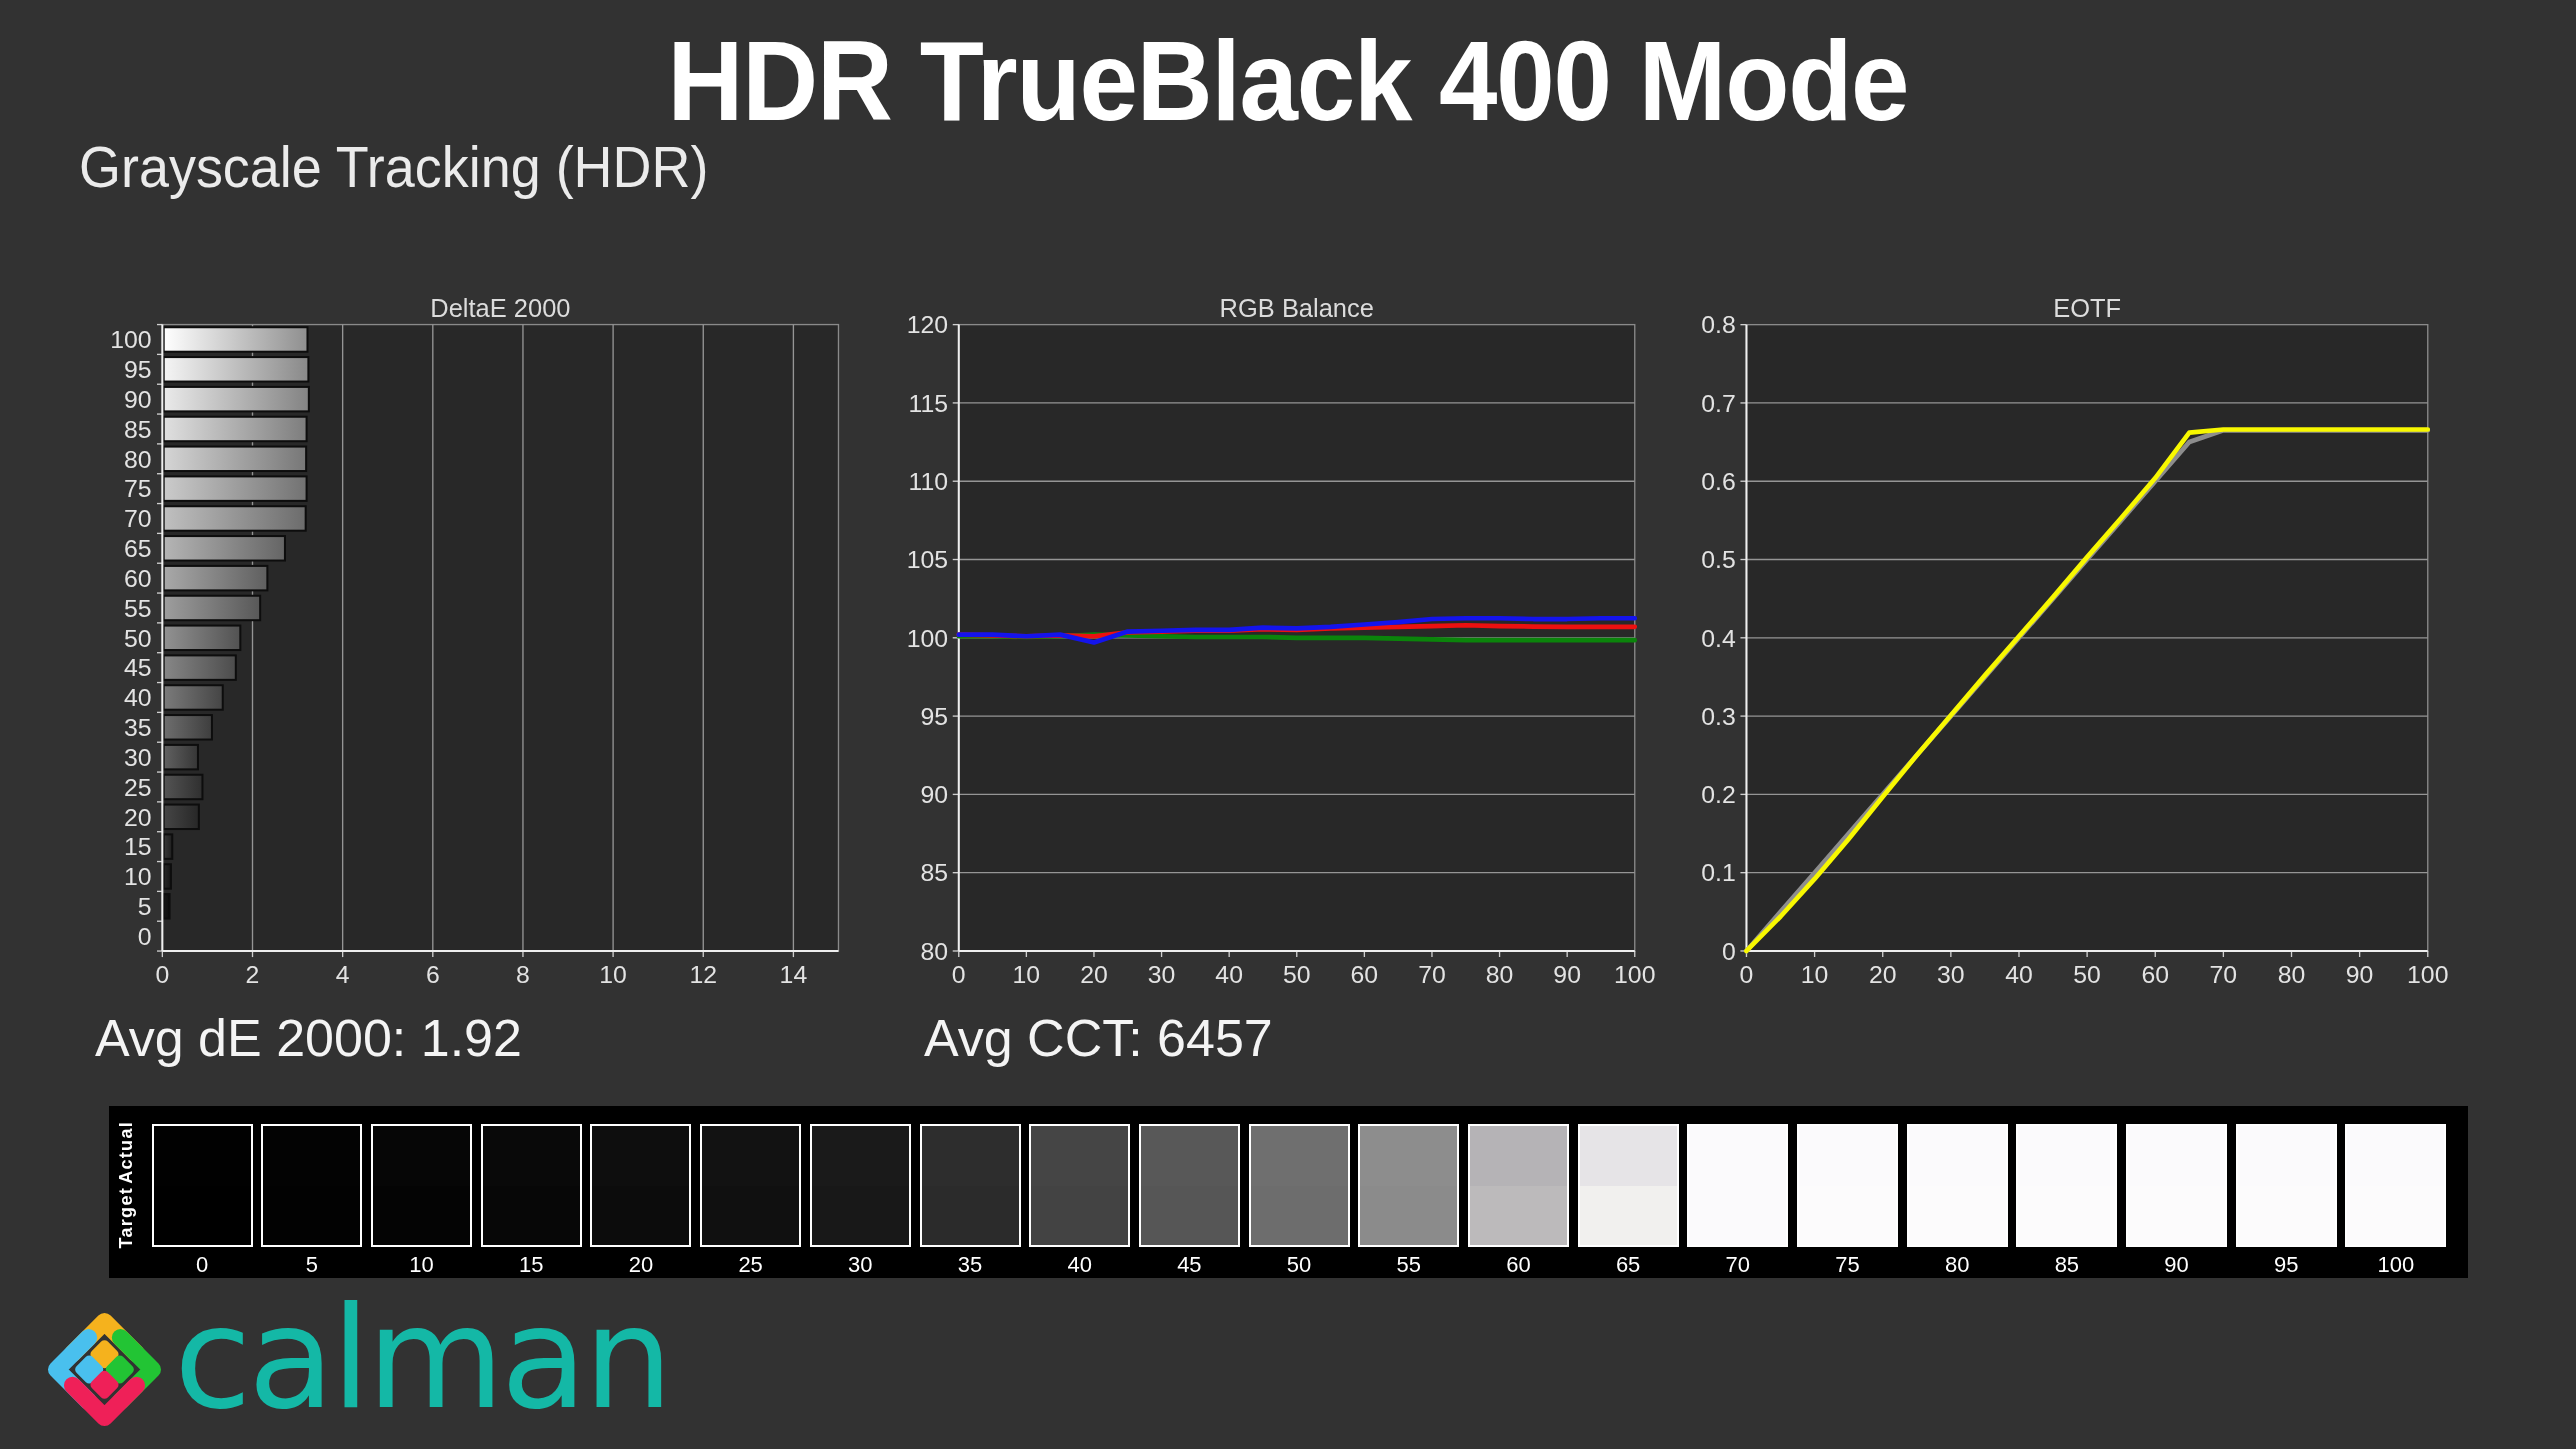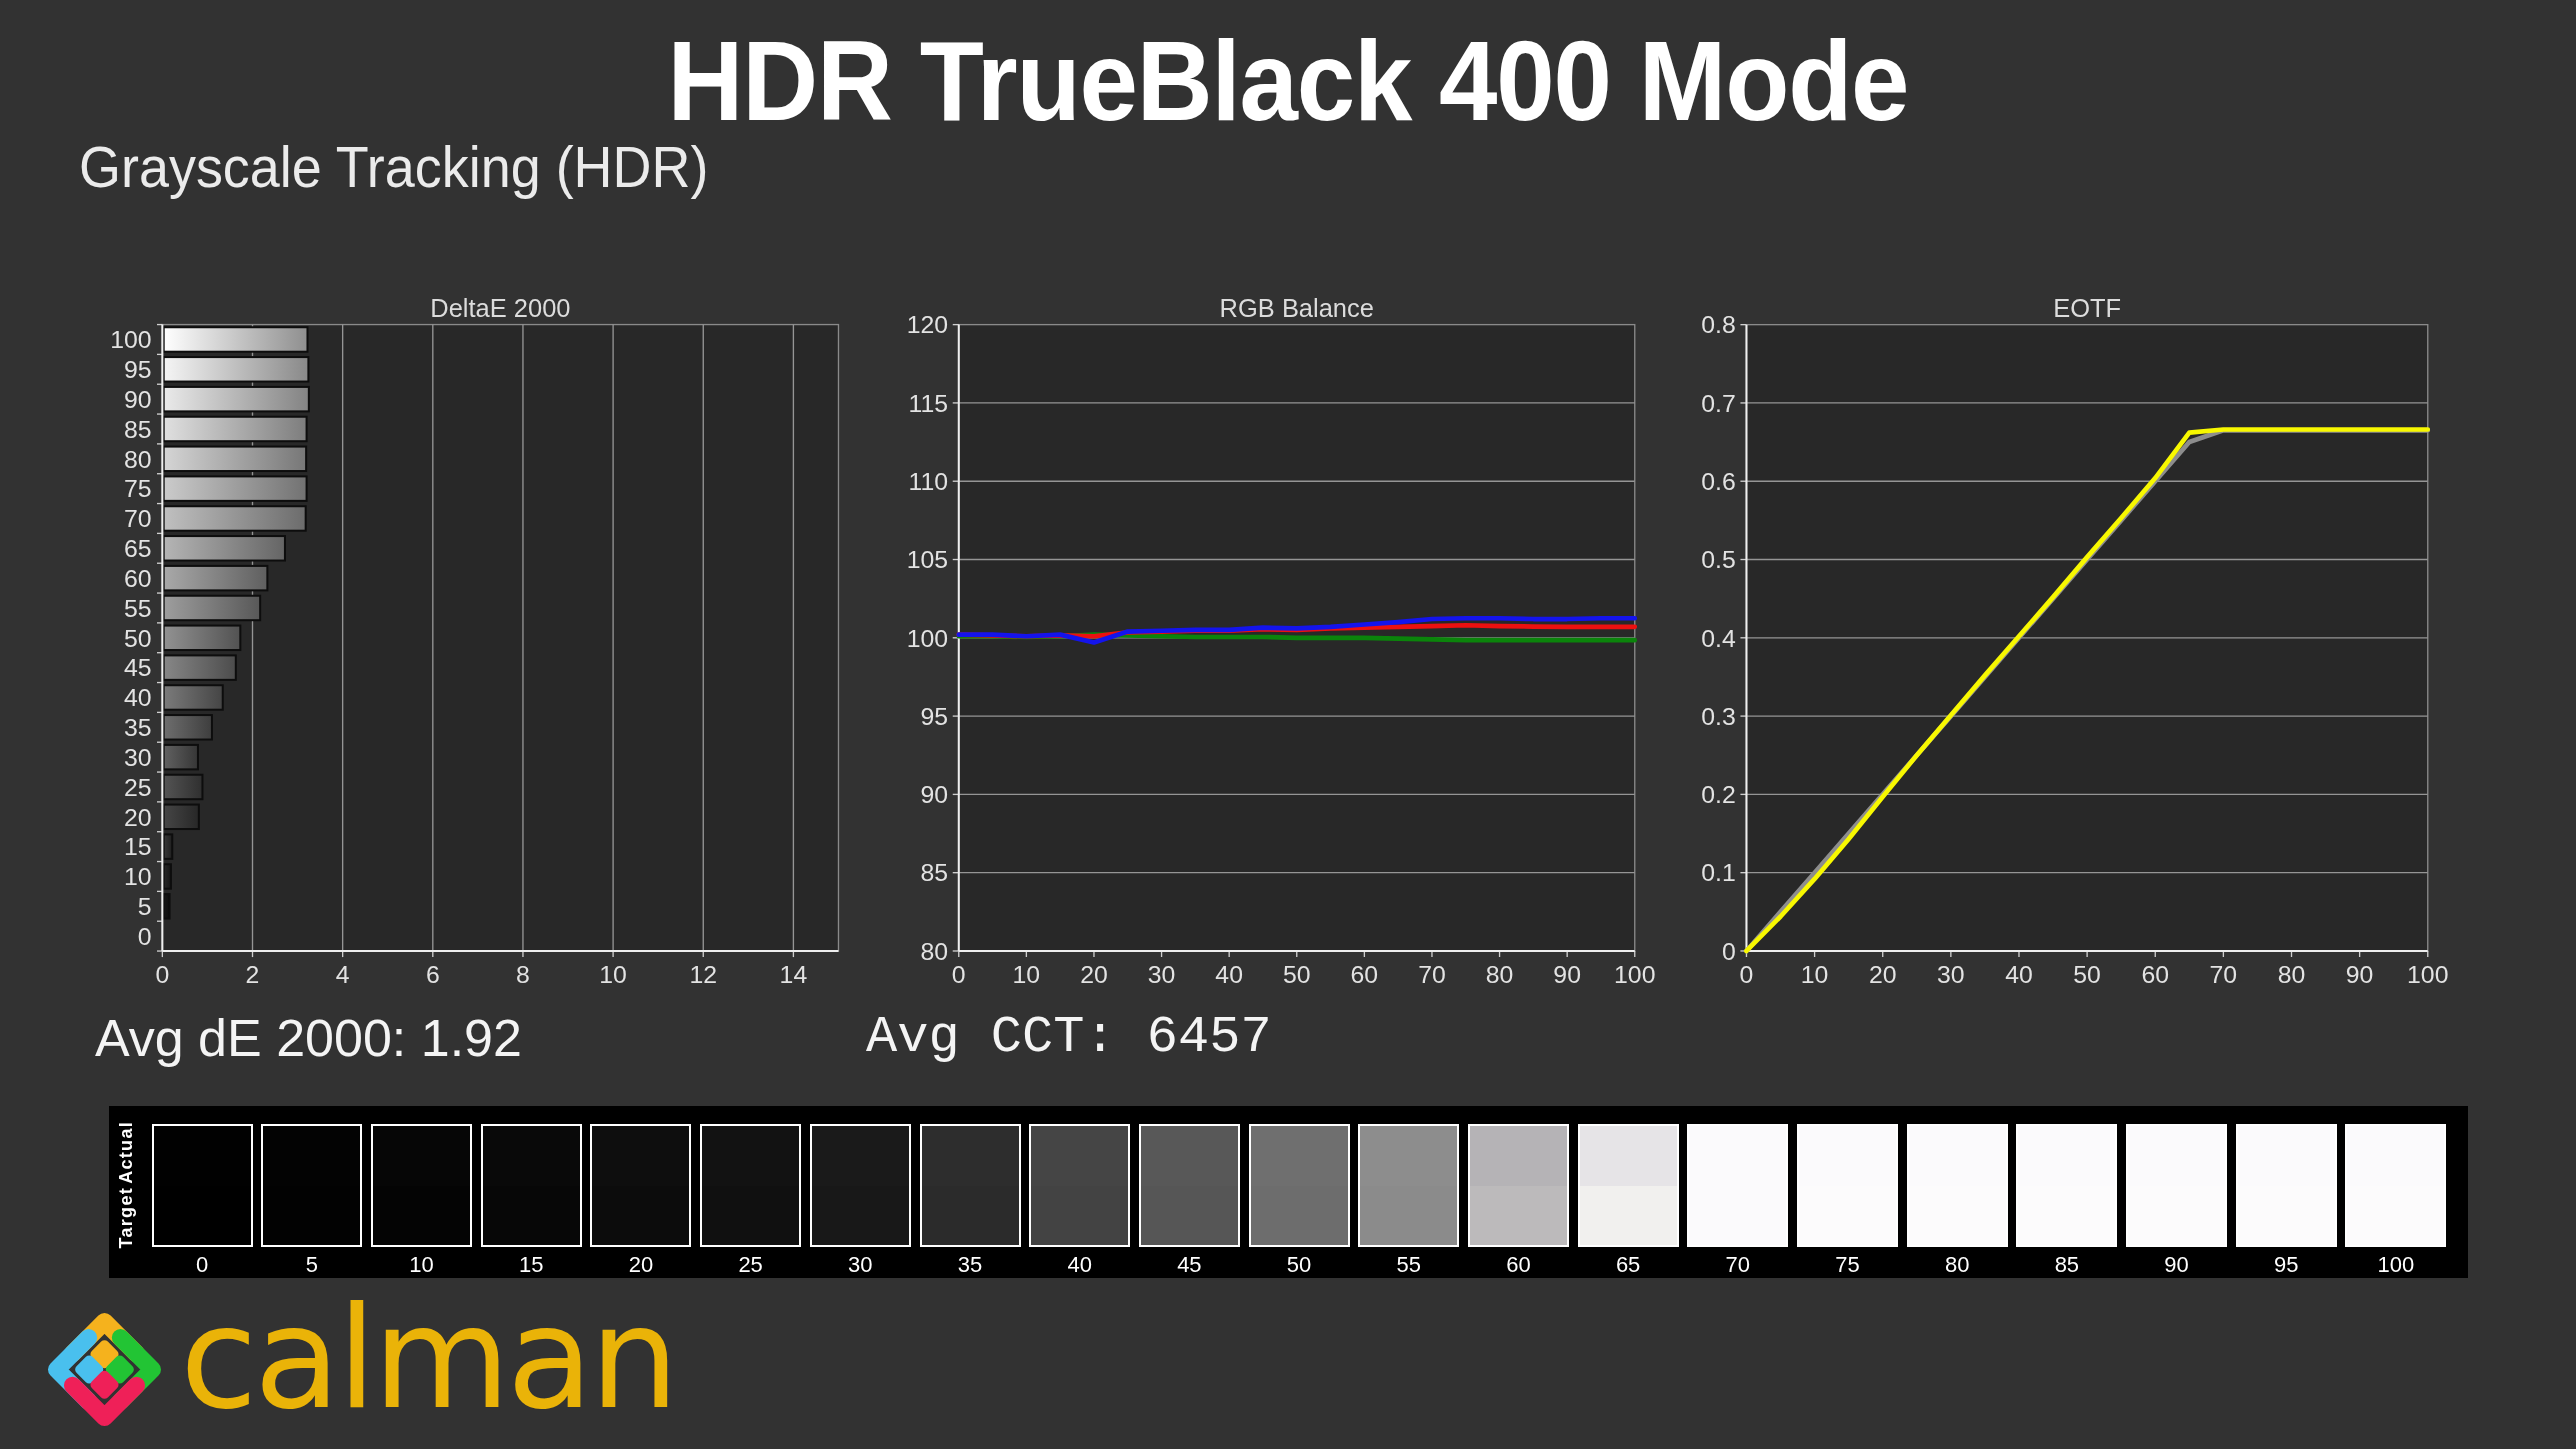--- a/index.html
+++ b/index.html
@@ -9,36 +9,36 @@
               font-size:113px;font-weight:700;transform:scaleX(.93);letter-spacing:-1.3px;}
   .subtitle{position:absolute;left:79px;top:133px;color:#ebebeb;font-size:58px;
             transform:scaleX(.93);transform-origin:left center;}
   svg.chart{position:absolute;top:287px;}
   #chart-de{left:95px;} #chart-rgb{left:885px;} #chart-eotf{left:1666px;}
   svg text{font-family:"Liberation Sans",sans-serif;}
   .ctitle{font-size:38px;fill:#dcdcdc;}
   .tick{font-size:37px;fill:#e3e3e3;}
   .avg{position:absolute;top:1008px;text-align:left;color:#f4f4f4;font-size:52px;}
   .avg-de{left:95px;width:784px;}
-  .avg-cct{left:866px;width:790px;font-family:Liberation Mono, monospace;}
+  .avg-cct{left:924px;width:790px;}
   .strip{position:absolute;left:109px;top:1106px;width:2359px;height:172px;background:#000;display:flex;}
   .strip-side{position:relative;width:36px;flex:none;}
   .side-label{position:absolute;left:6.7px;writing-mode:vertical-rl;transform:rotate(180deg);
               color:#fff;font-size:18px;font-weight:700;letter-spacing:1.3px;}
   .side-actual{top:14.8px;} .side-target{bottom:29.5px;}
   .cells{display:flex;gap:8.7px;padding:18px 0 0 6.7px;}
   .cell{width:101px;flex:none;}
   .box{height:119px;border:2.7px solid #ffffff;box-sizing:content-box;display:flex;flex-direction:column;}
   .half{flex:1;}
   .cell-label{color:#ffffff;font-size:22px;text-align:center;margin-top:4.7px;}
   .logo{position:absolute;left:38px;top:1299px;display:flex;align-items:center;}
   .logo-icon{width:133px;height:133px;flex:none;}
   .logo-icon .ch{fill:none;stroke-width:13;stroke-linecap:round;stroke-linejoin:round;}
-  .logo-text{color:#eab308;font-size:141px;font-family:"DejaVu Sans",sans-serif;
-             letter-spacing:-3.4px;margin-left:9px;line-height:1;position:relative;top:-10.7px;}
+  .logo-text{color:#14b8a6;font-size:141px;font-family:"DejaVu Sans",sans-serif;
+             letter-spacing:-3.4px;margin-left:3px;line-height:1;position:relative;top:-10.7px;}
 </style>
 </head>
 <body>
 
 <div class="page">
 
   <div class="main-title">HDR TrueBlack 400 Mode</div>
   <div class="subtitle">Grayscale Tracking (HDR)</div>
 
   <svg id="chart-de" class="chart" width="784" height="711" viewBox="0 0 1168 1060">

